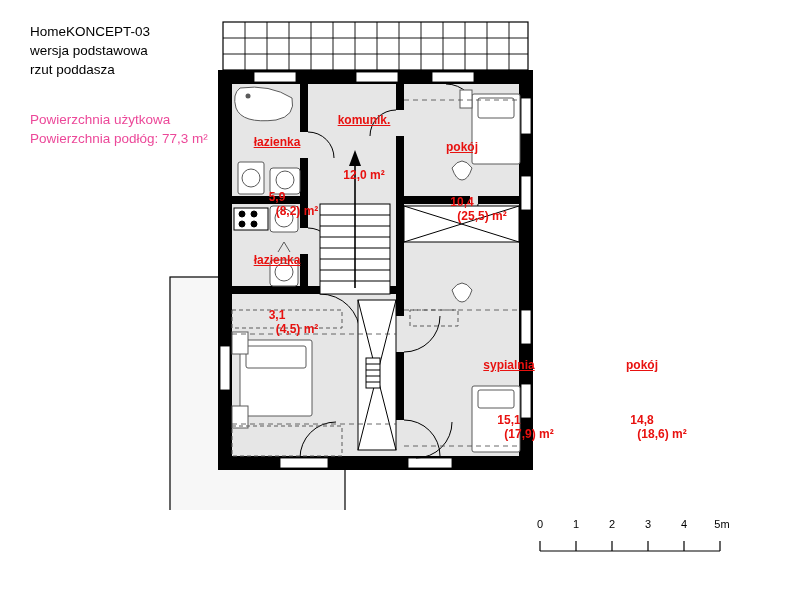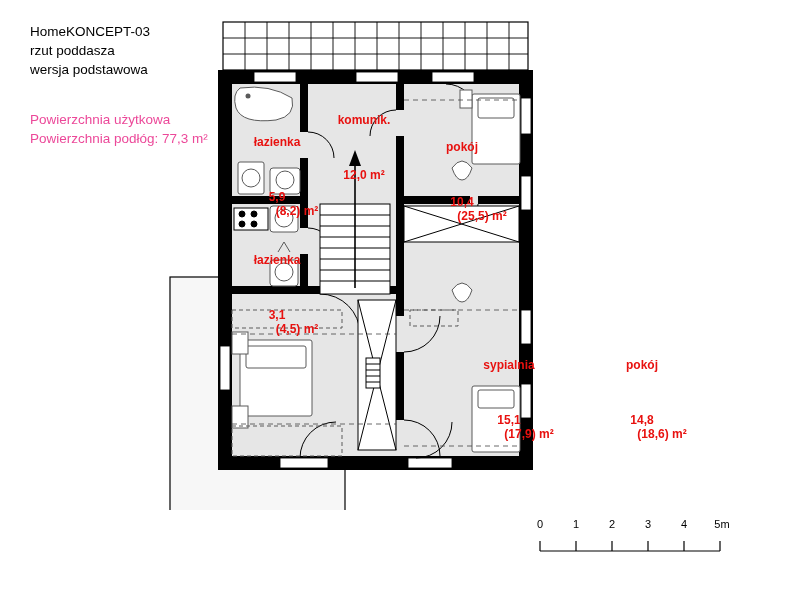--- a/index.html
+++ b/index.html
@@ -54,21 +54,21 @@
   .room-label {
     position: absolute;
     color: #e8110f;
     font-weight: bold;
     font-size: 12px;
     line-height: 1.22;
     text-align: center;
     white-space: nowrap;
     transform: translateX(-50%);
   }
-  .room-label .nm { display: block; }
+  .room-label .nm { display: block; text-decoration: underline; }
   .room-label .a1 { display: block; margin-top: 40px; }
   .room-label .a2 { display: block; margin-left: 40px; }
 
   
   #scalebar {
     position: absolute;
     left: 532px;
     top: 518px;
     width: 200px;
     height: 40px;
@@ -82,22 +82,22 @@
   }
   .scale-ticks { position: absolute; top: 17px; left: 0; }
 </style>
 </head>
 <body>
 
 <div id="stage">
 
   <div class="title-block">
     <div class="line">HomeKONCEPT-03</div>
+    <div class="line">wersja podstawowa</div>
     <div class="line">rzut poddasza</div>
-    <div class="line">wersja podstawowa</div>
   </div>
 
   <div class="area-block">
     <div class="line">Powierzchnia użytkowa</div>
     <div class="line">Powierzchnia podłóg: 77,3 m²</div>
   </div>
 
   <div id="plan">
     <svg width="600" height="500" viewBox="0 0 600 500" xmlns="http://www.w3.org/2000/svg">
       <g>

